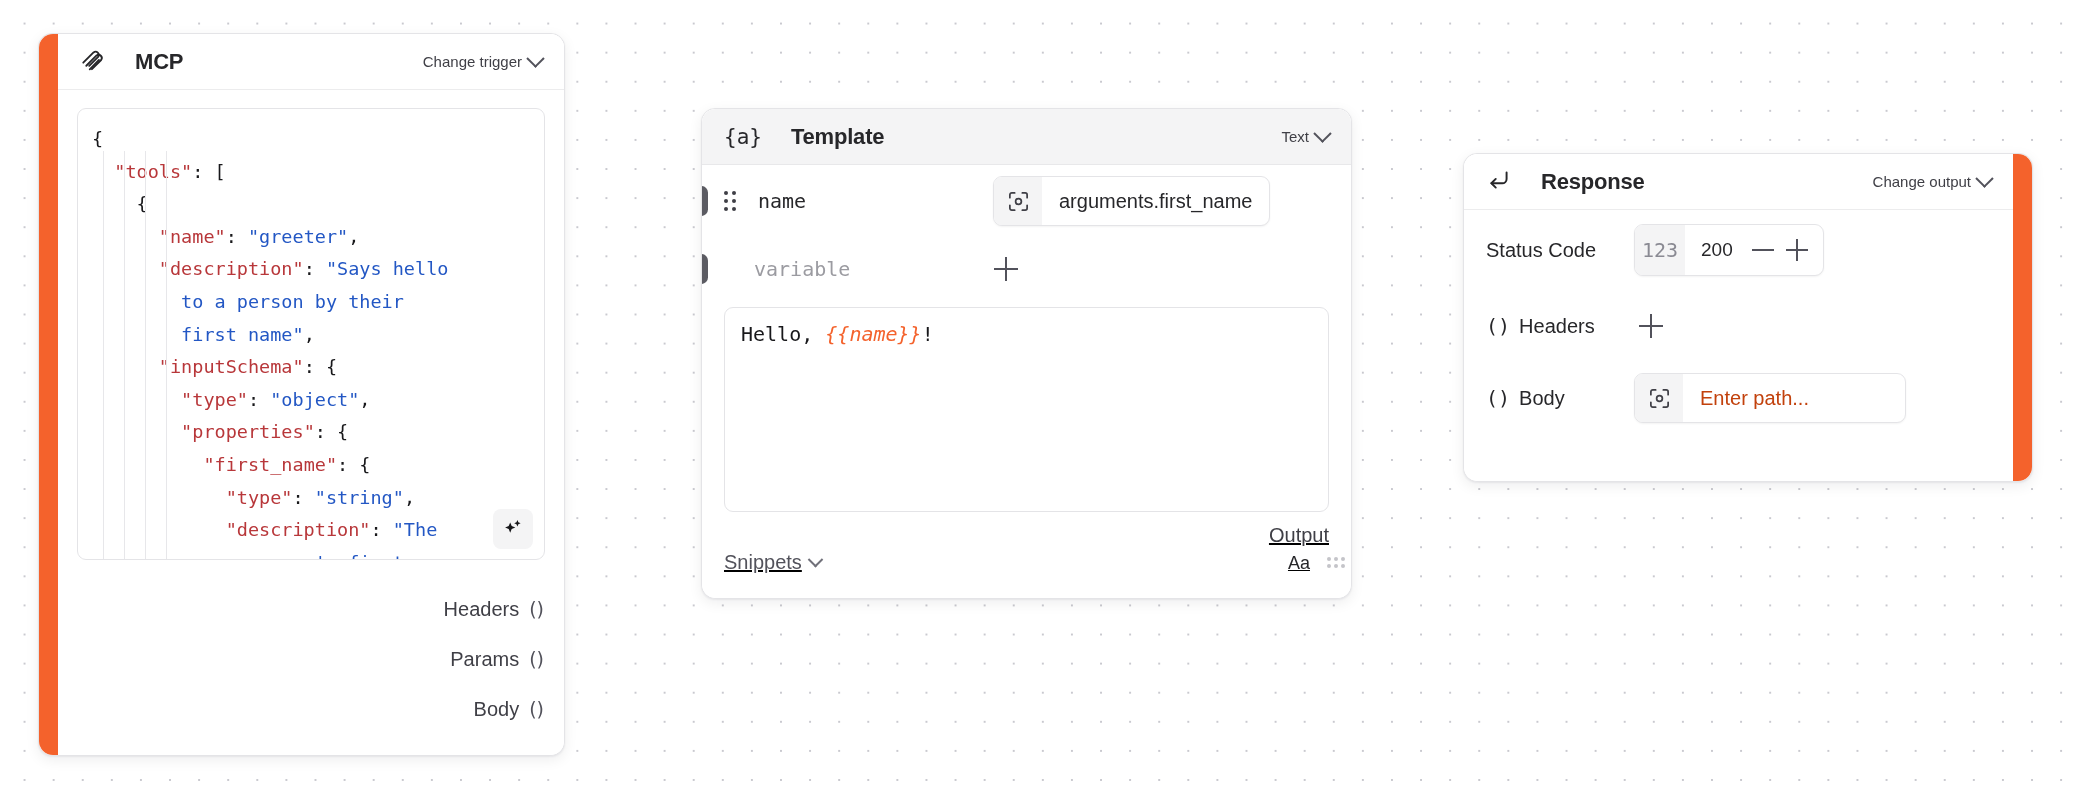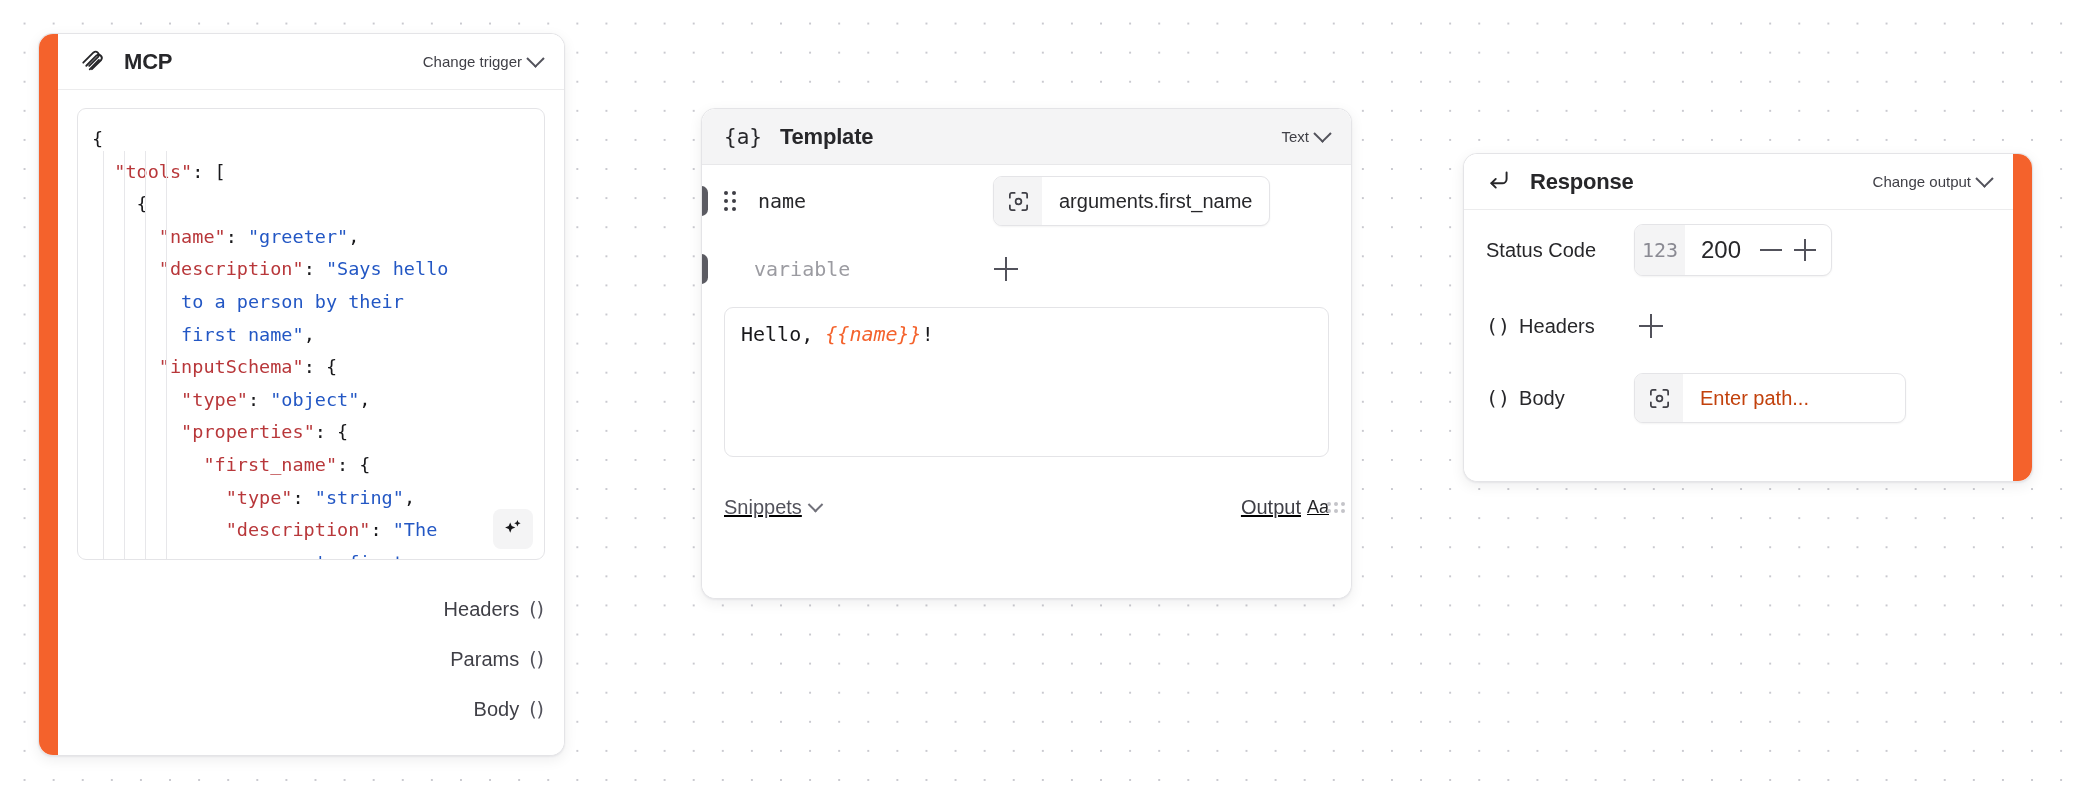--- a/index.html
+++ b/index.html
@@ -56,21 +56,21 @@
   .node-head {
     display: flex;
     align-items: center;
     justify-content: space-between;
     padding: 0 22px 0 22px;
     height: 56px;
     border-bottom: 1px solid #ececed;
     background: #fff;
   }
   .node-head.grayhead { background: #f4f4f5; border-bottom: 1px solid #e8e8ea; }
-  .head-left { display: flex; align-items: center; gap: 18px; }
+  .head-left { display: flex; align-items: center; gap: 29px; }
   .head-title {
     font-size: 22px;
     font-weight: 700;
     color: #27272a;
     letter-spacing: -0.2px;
   }
   .head-action {
     display: flex;
     align-items: center;
     gap: 7px;
@@ -211,21 +211,21 @@
   .plus-btn::before, .plus-btn::after {
     content:""; position:absolute; background:#52525b;
   }
   .plus-btn::before { left: 50%; top: 5px; width: 2px; height: 24px; transform: translateX(-50%); }
   .plus-btn::after  { top: 50%; left: 5px; height: 2px; width: 24px; transform: translateY(-50%); }
 
   .tpl-editor {
     margin: 6px 22px 0 22px;
     border: 1px solid #e4e4e7;
     border-radius: 9px;
-    height: 150px;
+    height: 205px;
     padding: 14px 16px;
     font-family: "DejaVu Sans Mono", monospace;
     font-size: 20px;
     color: #18181b;
   }
   .tpl-editor .var { color: #f4622c; font-style: italic; }
 
   .tpl-foot {
     display: flex;
     align-items: flex-end;
@@ -234,21 +234,21 @@
     height: 62px;
     position: relative;
     text-decoration: underline;
   }
   .foot-link {
     display: flex; align-items: center; gap: 8px;
     font-size: 20px; color: #52525b; cursor: pointer;
   }
   .foot-right {
     display: flex; align-items: center; gap: 6px;
-    font-size: 20px; color: #3f3f46;
+    font-size: 20px; color: #3f3f46; flex-direction: column;
   }
   .aa-glyph { font-size: 18px; color: #27272a; }
   .resize-grip {
     position: absolute;
     right: 6px; bottom: 6px;
     display: grid;
     grid-template-columns: repeat(3, 4px);
     gap: 3px;
   }
   .resize-grip i { width: 4px; height: 4px; background: #c4c4c9; border-radius: 50%; }
@@ -285,21 +285,21 @@
     background: #fff;
   }
   .step-badge {
     width: 50px; height: 100%;
     background: #f4f4f5;
     display: flex; align-items: center; justify-content: center;
     font-size: 20px; color: #8a8a93;
     font-family: "DejaVu Sans Mono", monospace;
     flex: 0 0 50px;
   }
-  .step-val { padding: 0 16px; font-size: 24px; color: #27272a; }
+  .step-val { padding: 0 16px; font-size: 19px; color: #27272a; }
   .step-ctl { display: flex; align-items: center; gap: 6px; padding-right: 12px; }
   .minus-btn, .plusS-btn { width: 28px; height: 28px; position: relative; cursor: pointer; }
   .minus-btn::after { content:""; position:absolute; top:50%; left:3px; width:22px; height:2px; background:#52525b; transform:translateY(-50%); }
   .plusS-btn::before { content:""; position:absolute; left:50%; top:3px; width:2px; height:22px; background:#52525b; transform:translateX(-50%); }
   .plusS-btn::after  { content:""; position:absolute; top:50%; left:3px; width:22px; height:2px; background:#52525b; transform:translateY(-50%); }
 
   
   #edges { position: absolute; inset: 0; pointer-events: none; z-index: 3; }
 </style>
 </head>

